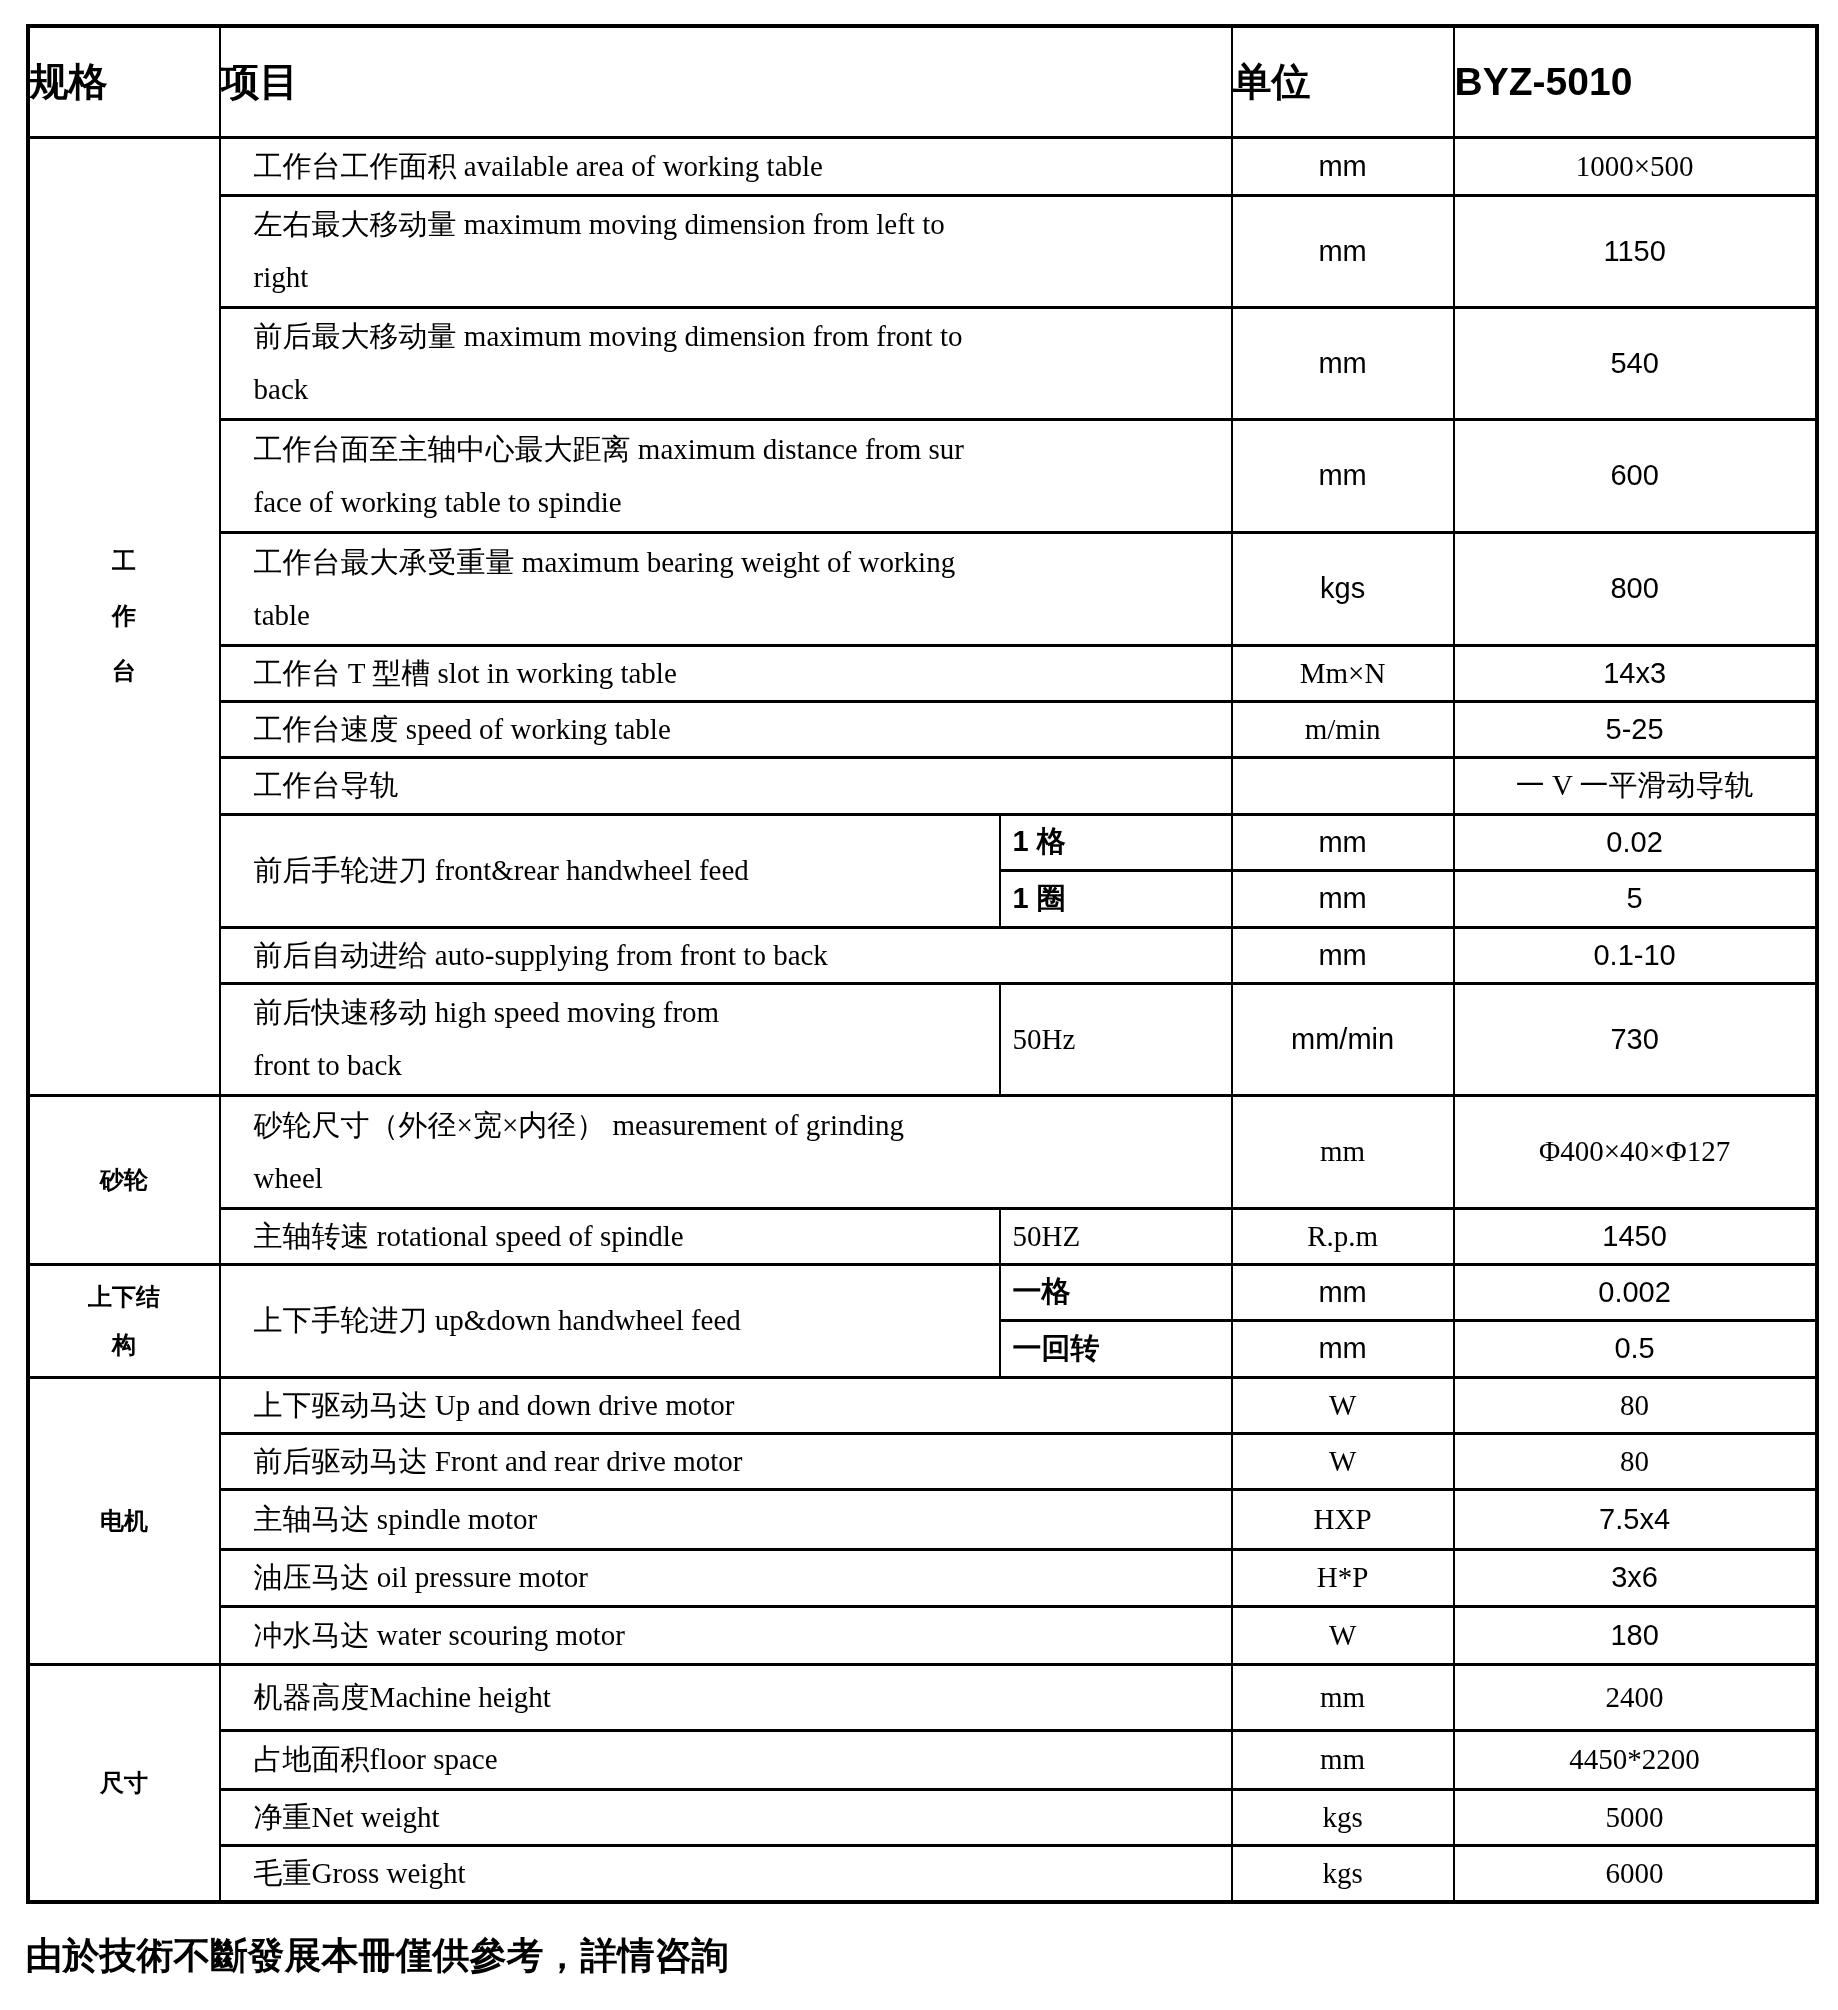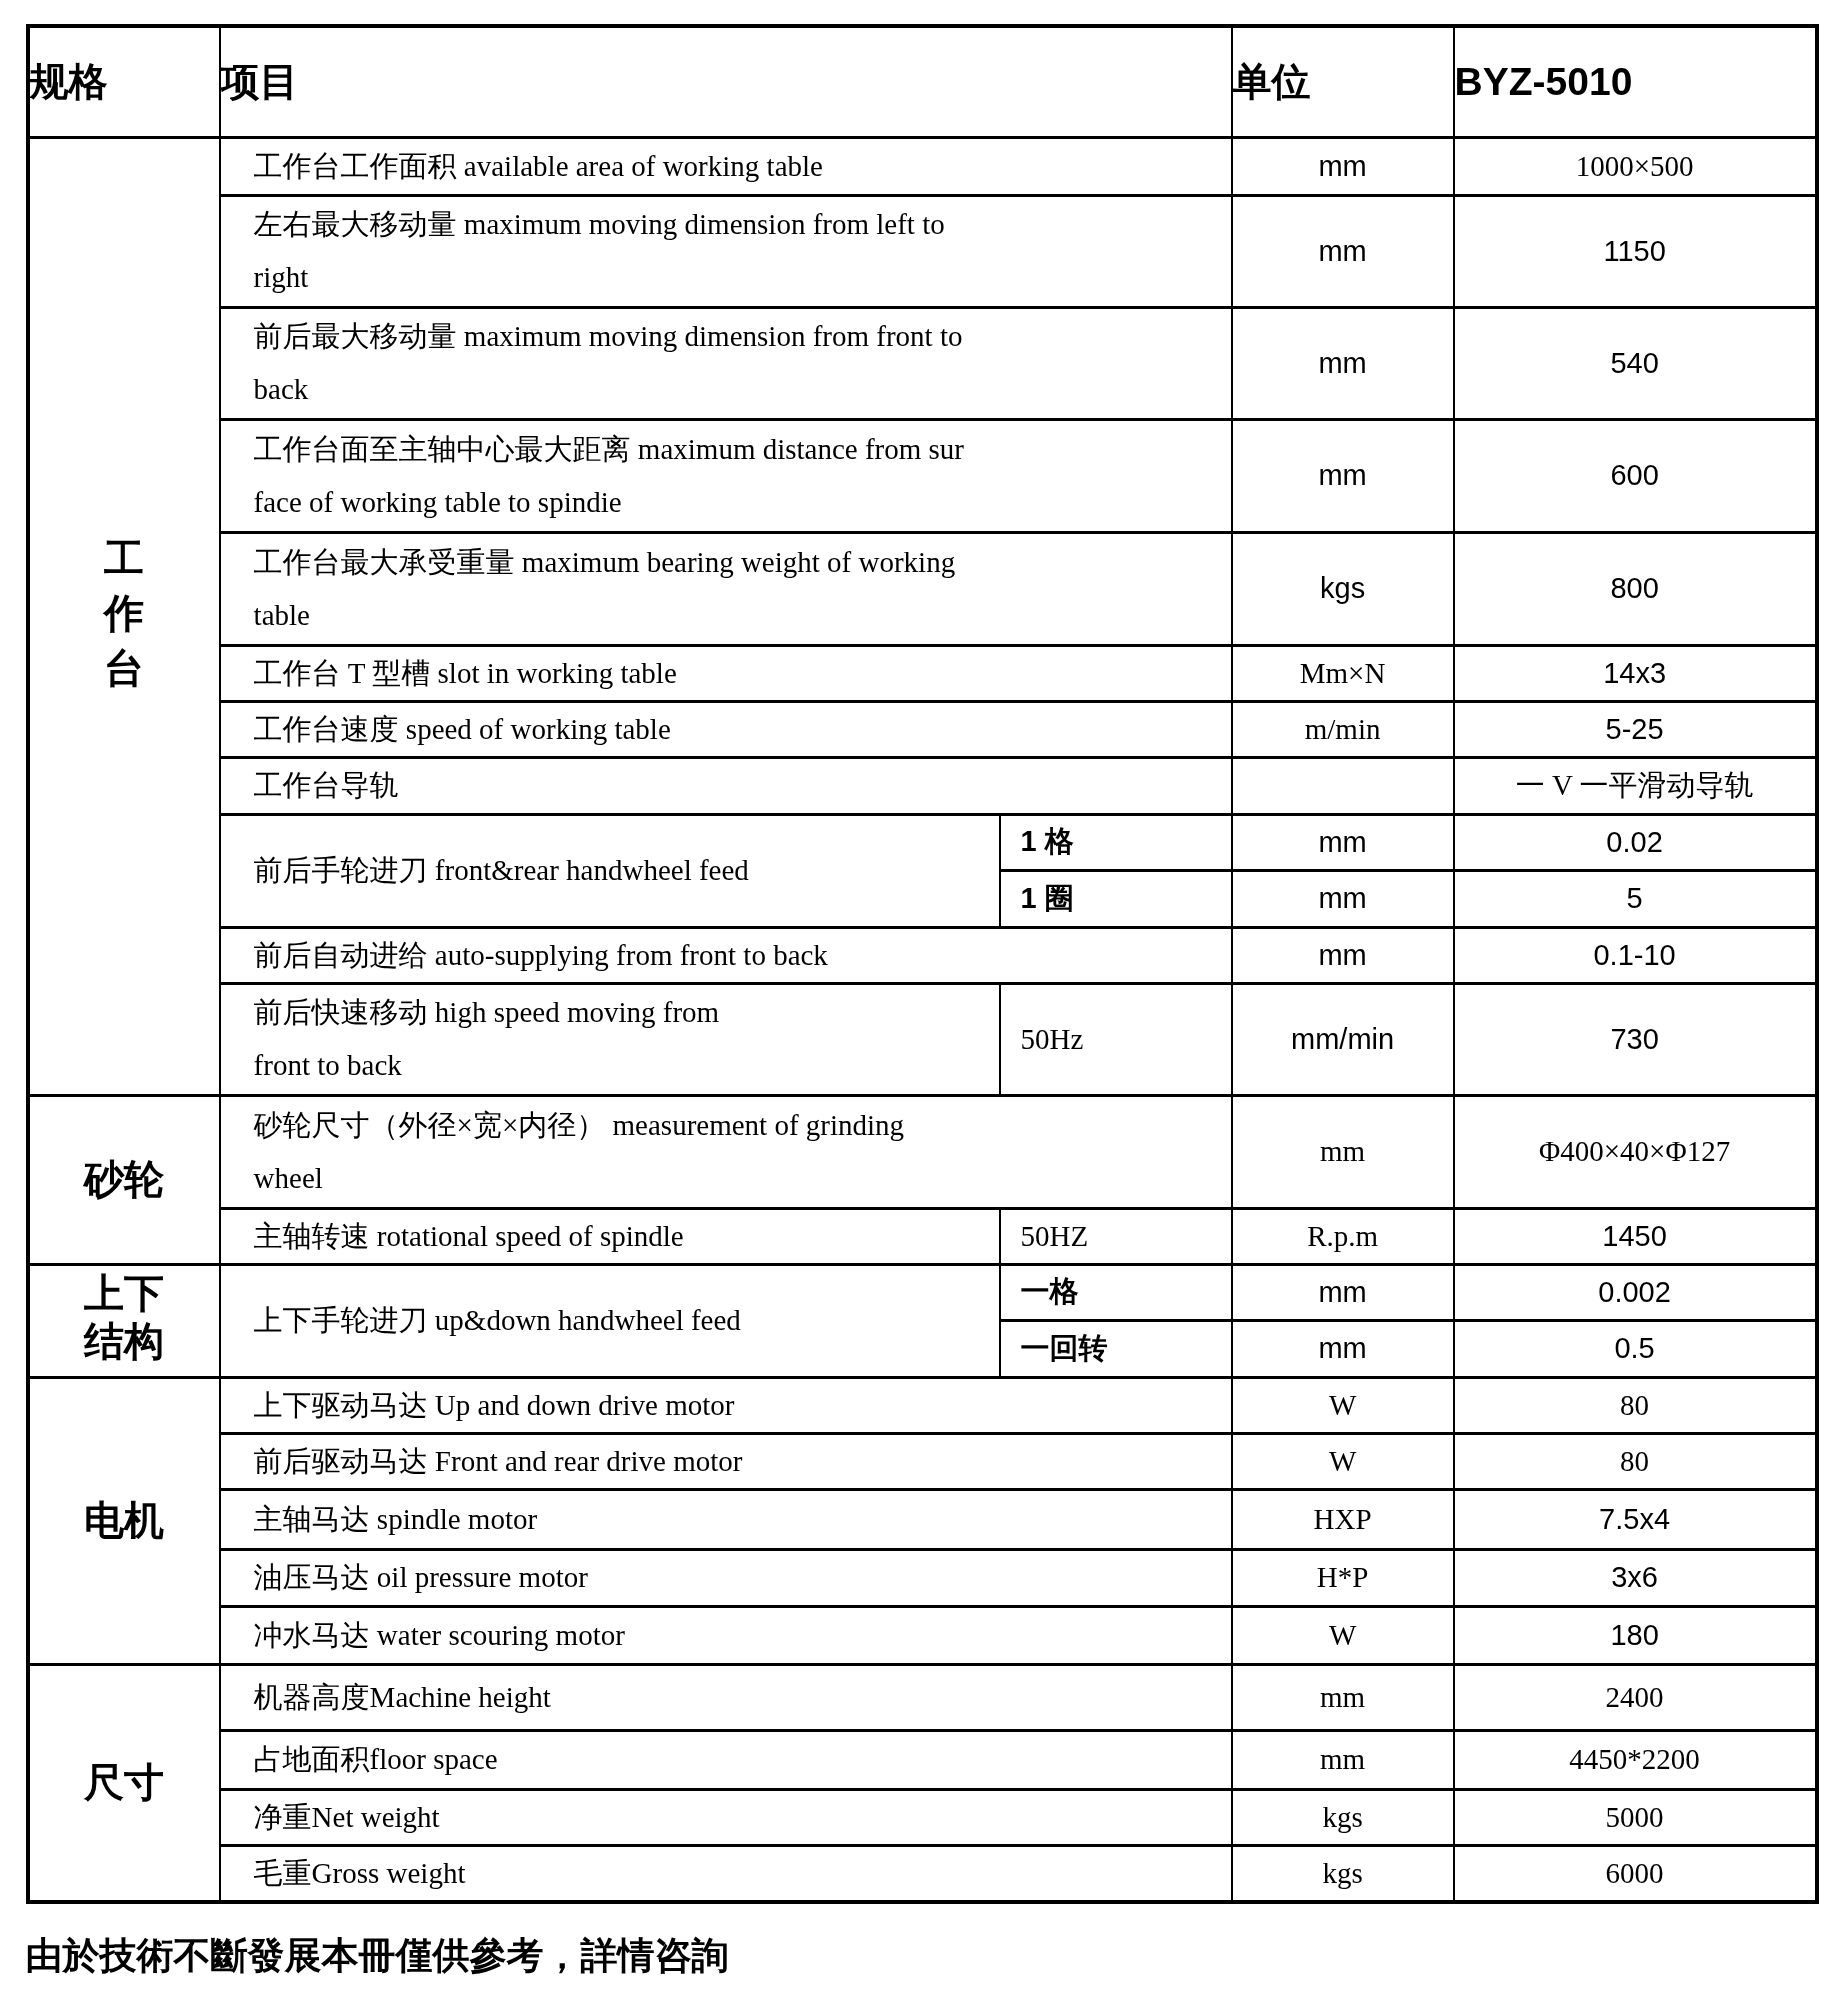--- a/index.html
+++ b/index.html
@@ -23,31 +23,31 @@
     padding:0;
     vertical-align:middle;
     overflow:hidden;
   }
   th{font-weight:bold;}
   .hdr{
     font-family:"Liberation Sans","DejaVu Sans",sans-serif;
     font-size:39px;font-weight:bold;text-align:left;
   }
   .section{
-    font-family:Liberation Mono, monospace;
-    font-size:40px;font-weight:bold;text-align:center;
+    font-family:Liberation Serif, serif;
+    font-size:24px;font-weight:bold;text-align:center;
   }
   .section .v1{width:41px;margin:0 auto;word-break:break-all;line-height:55px;text-align:center;}
   .section .v2{width:85px;margin:0 auto;word-break:break-all;line-height:48px;text-align:center;}
   .item{
     font-size:29px;text-align:left;padding-left:33px;padding-right:6.8px;
     white-space:pre-wrap;line-height:53px;
   }
   .sub{
-    font-size:29px;text-align:left;padding-left:20px;
+    font-size:29px;text-align:left;padding-left:12px;
   }
   .unit,.val{font-size:29px;text-align:center;}
   .sans{font-family:"Liberation Sans","DejaVu Sans",sans-serif;}
   .serif{font-family:"Liberation Serif","DejaVu Serif",serif;}
   .bold{font-weight:bold;}
   .footer{
     font-family:"Liberation Sans","DejaVu Sans",sans-serif;
     font-size:37px;font-weight:bold;
     margin:27px 0 0 25.6px;
   }

